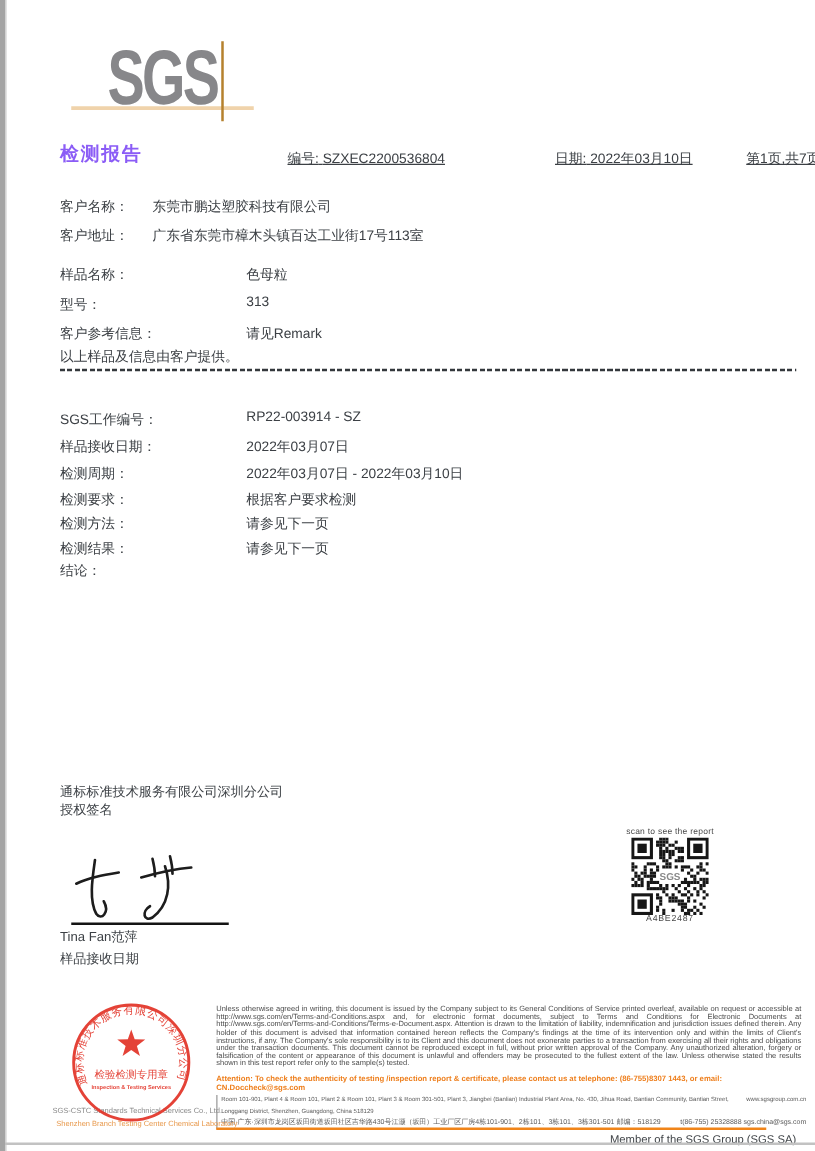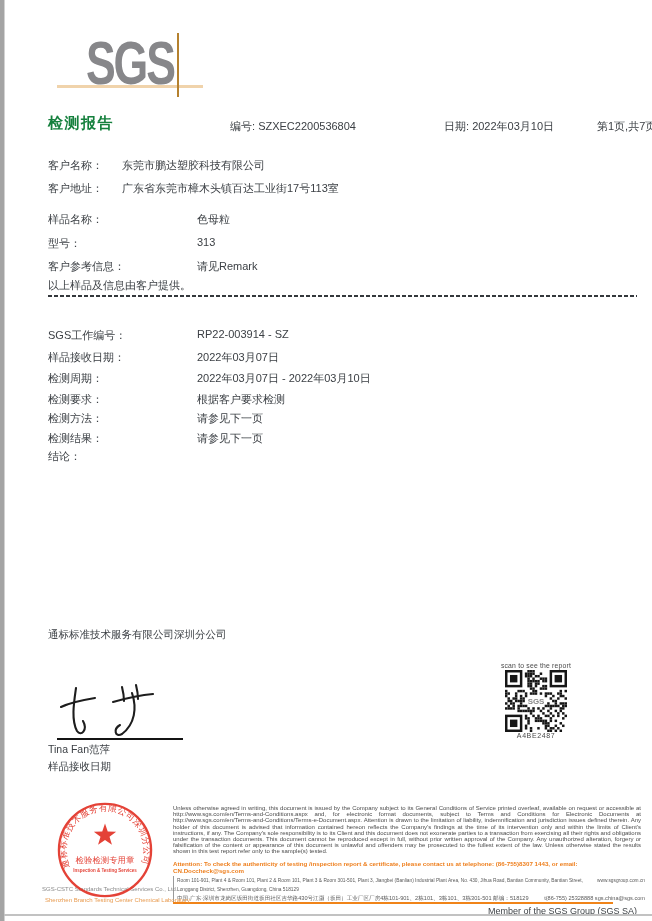--- a/index.html
+++ b/index.html
@@ -8,22 +8,22 @@
   .abs{position:absolute;}
   
   .left-edge{left:0;top:0;width:4px;height:921px;background:#a4a4a4;border-right:1px solid #d2d2d2;}
   .bottom-edge{left:4px;top:914px;width:648px;height:2px;background:#c2c2c2;}
   
   .logo-hline{left:57px;top:85px;width:146px;height:3px;background:#f0d3ab;z-index:1;}
   .logo-vline{left:177px;top:33px;width:2px;height:64px;background:#b5812e;z-index:3;}
   .logo-text{left:86px;top:32px;font-size:62px;line-height:62px;font-weight:bold;color:#87878a;
              letter-spacing:-3px;transform:scaleX(.72);transform-origin:left top;z-index:2;}
   
-  .report-title{left:48px;top:114px;font-size:15px;font-weight:bold;letter-spacing:1.5px;color:#15803d;}
-  .hmeta{top:119px;font-size:11px;white-space:nowrap;}
+  .report-title{left:48px;top:114px;font-size:15px;font-weight:bold;letter-spacing:1.5px;color:#8b5cf6;}
+  .hmeta{top:119px;font-size:11px;white-space:nowrap;text-decoration:underline;}
   .m-number{left:230px;} .m-date{left:444px;} .m-page{left:553px;margin-left:44px;}
   
   .row{left:48px;font-size:11px;white-space:nowrap;}
   .row .lab{display:inline-block;text-align:center;}
   .val-client{position:absolute;left:74px;top:0;}
   .val-wide{position:absolute;left:149px;top:0;}
   .dash-line{left:48px;top:295px;width:589px;height:2px;
      background:repeating-linear-gradient(90deg,#34383c 0 4px,transparent 4px 6px);}
   
   .conc-label{left:48px;top:449px;font-size:11px;}
@@ -123,20 +123,21 @@
   </div>
   <div class="abs row" style="top:431px">
     <span class="lab">检测结果：</span>
     <span class="val-wide">请参见下一页</span>
   </div>
 
   <div class="abs conc-label">结论：</div>
 
   <div class="abs sig-company">
     <div>通标标准技术服务有限公司深圳分公司</div>
+    <div>授权签名</div>
   </div>
   <svg class="abs sig-svg" width="130" height="60" viewBox="0 0 130 60">
     <g fill="none" stroke="#1d1d1d" stroke-width="2.1" stroke-linecap="round">
       <path d="M6,27 C16,22 28,20 40,18"></path>
       <path d="M21,8 C19,22 16,40 22,51 C26,57 33,50 28,41"></path>
       <path d="M58,22 C72,18 86,15 98,14"></path>
       <path d="M67,7 C68,11 69,16 69,21"></path>
       <path d="M81,5 C82,9 83,14 83,19"></path>
       <path d="M77,13 C82,28 80,44 67,54 C60,58 58,49 65,45"></path>
     </g>

